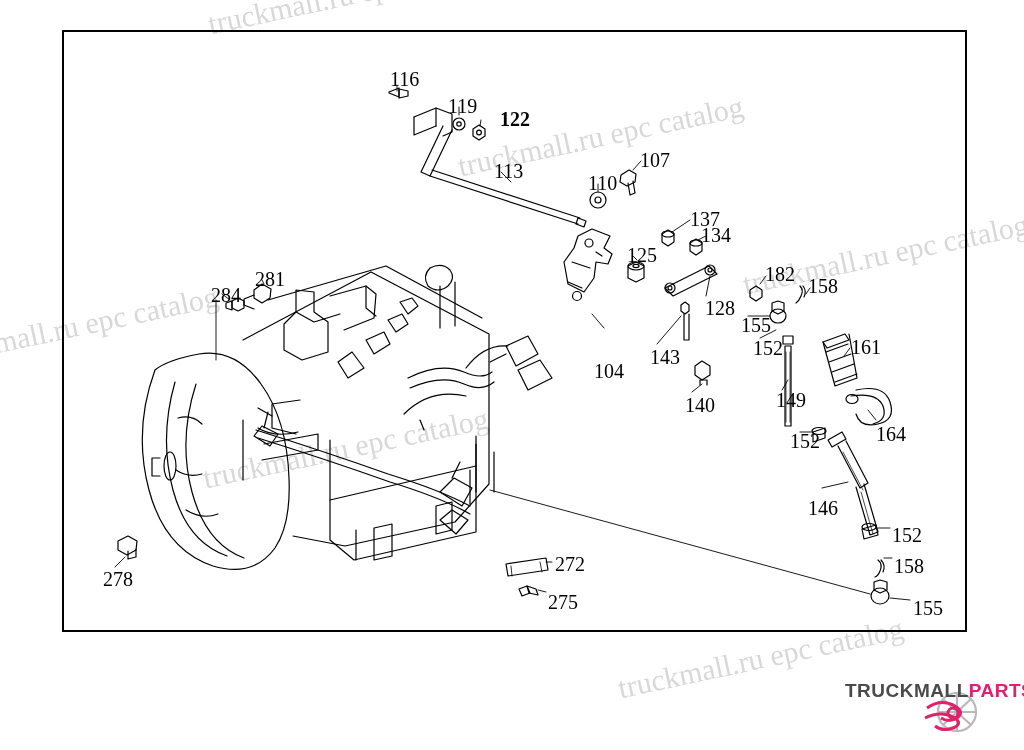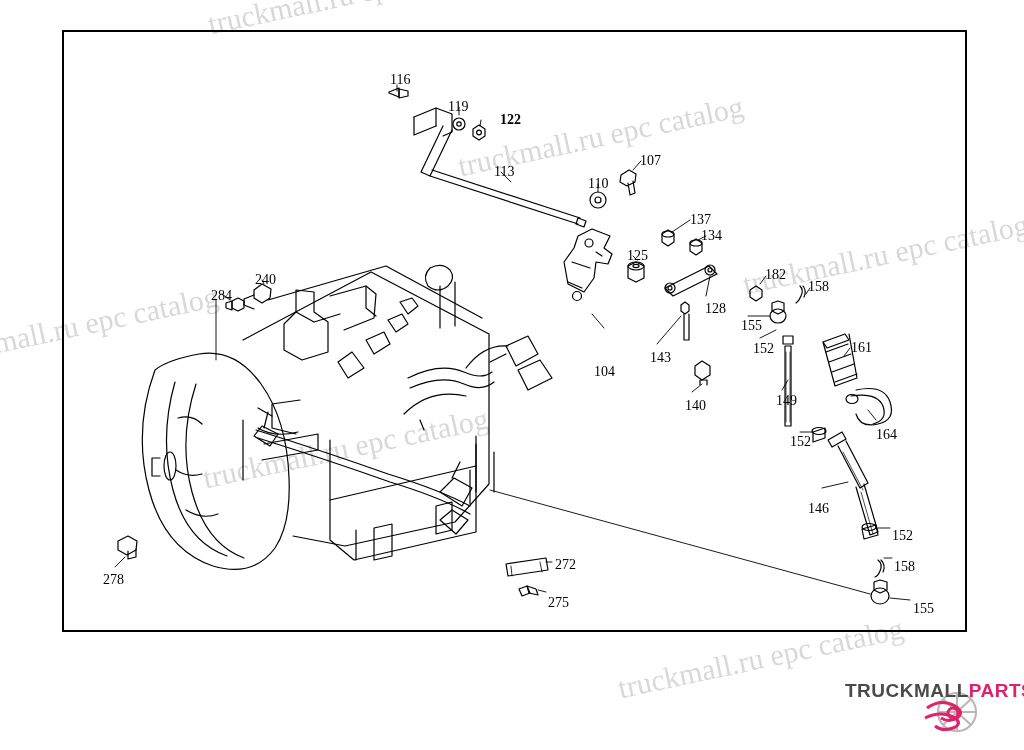--- a/index.html
+++ b/index.html
@@ -40,21 +40,21 @@
     width: 905px;
     height: 602px;
     border: 2px solid #000;
     box-sizing: border-box;
     background: transparent;
   }
   
   .lbl {
     position: absolute;
     font-family: "Liberation Serif", serif;
-    font-size: 14px;
+    font-size: 20px;
     line-height: 15px;
     color: #000;
     white-space: nowrap;
   }
   
   .logo {
     position: absolute;
     left: 845px;
     top: 672px;
     width: 165px;
@@ -371,21 +371,21 @@
     <div class="lbl" style="left:851px; top:340px;">161</div>
     <div class="lbl" style="left:685px; top:398px;">140</div>
     <div class="lbl" style="left:776px; top:393px;text-align:center;">149</div>
     <div class="lbl" style="left:876px; top:427px;">164</div>
     <div class="lbl" style="left:790px; top:434px;">152</div>
     <div class="lbl" style="left:808px; top:489px;margin-top:12px;">146</div>
     <div class="lbl" style="left:892px; top:528px;">152</div>
     <div class="lbl" style="left:894px; top:559px;">158</div>
     <div class="lbl" style="left:913px; top:601px;">155</div>
     <div class="lbl" style="left:211px; top:288px;">284</div>
-    <div class="lbl" style="left:255px; top:272px;">240</div>
+    <div class="lbl" style="left:255px; top:272px;">281</div>
     <div class="lbl" style="left:103px; top:572px;">278</div>
     <div class="lbl" style="left:555px; top:557px;">272</div>
     <div class="lbl" style="left:548px; top:595px;">275</div>
   </div>
 
   <div class="logo">
     <div class="logo-text">
       <span>TRUCKMALL</span><span class="accent">PARTS</span>
     </div>
     <svg width="165" height="62" viewBox="0 0 165 62">

